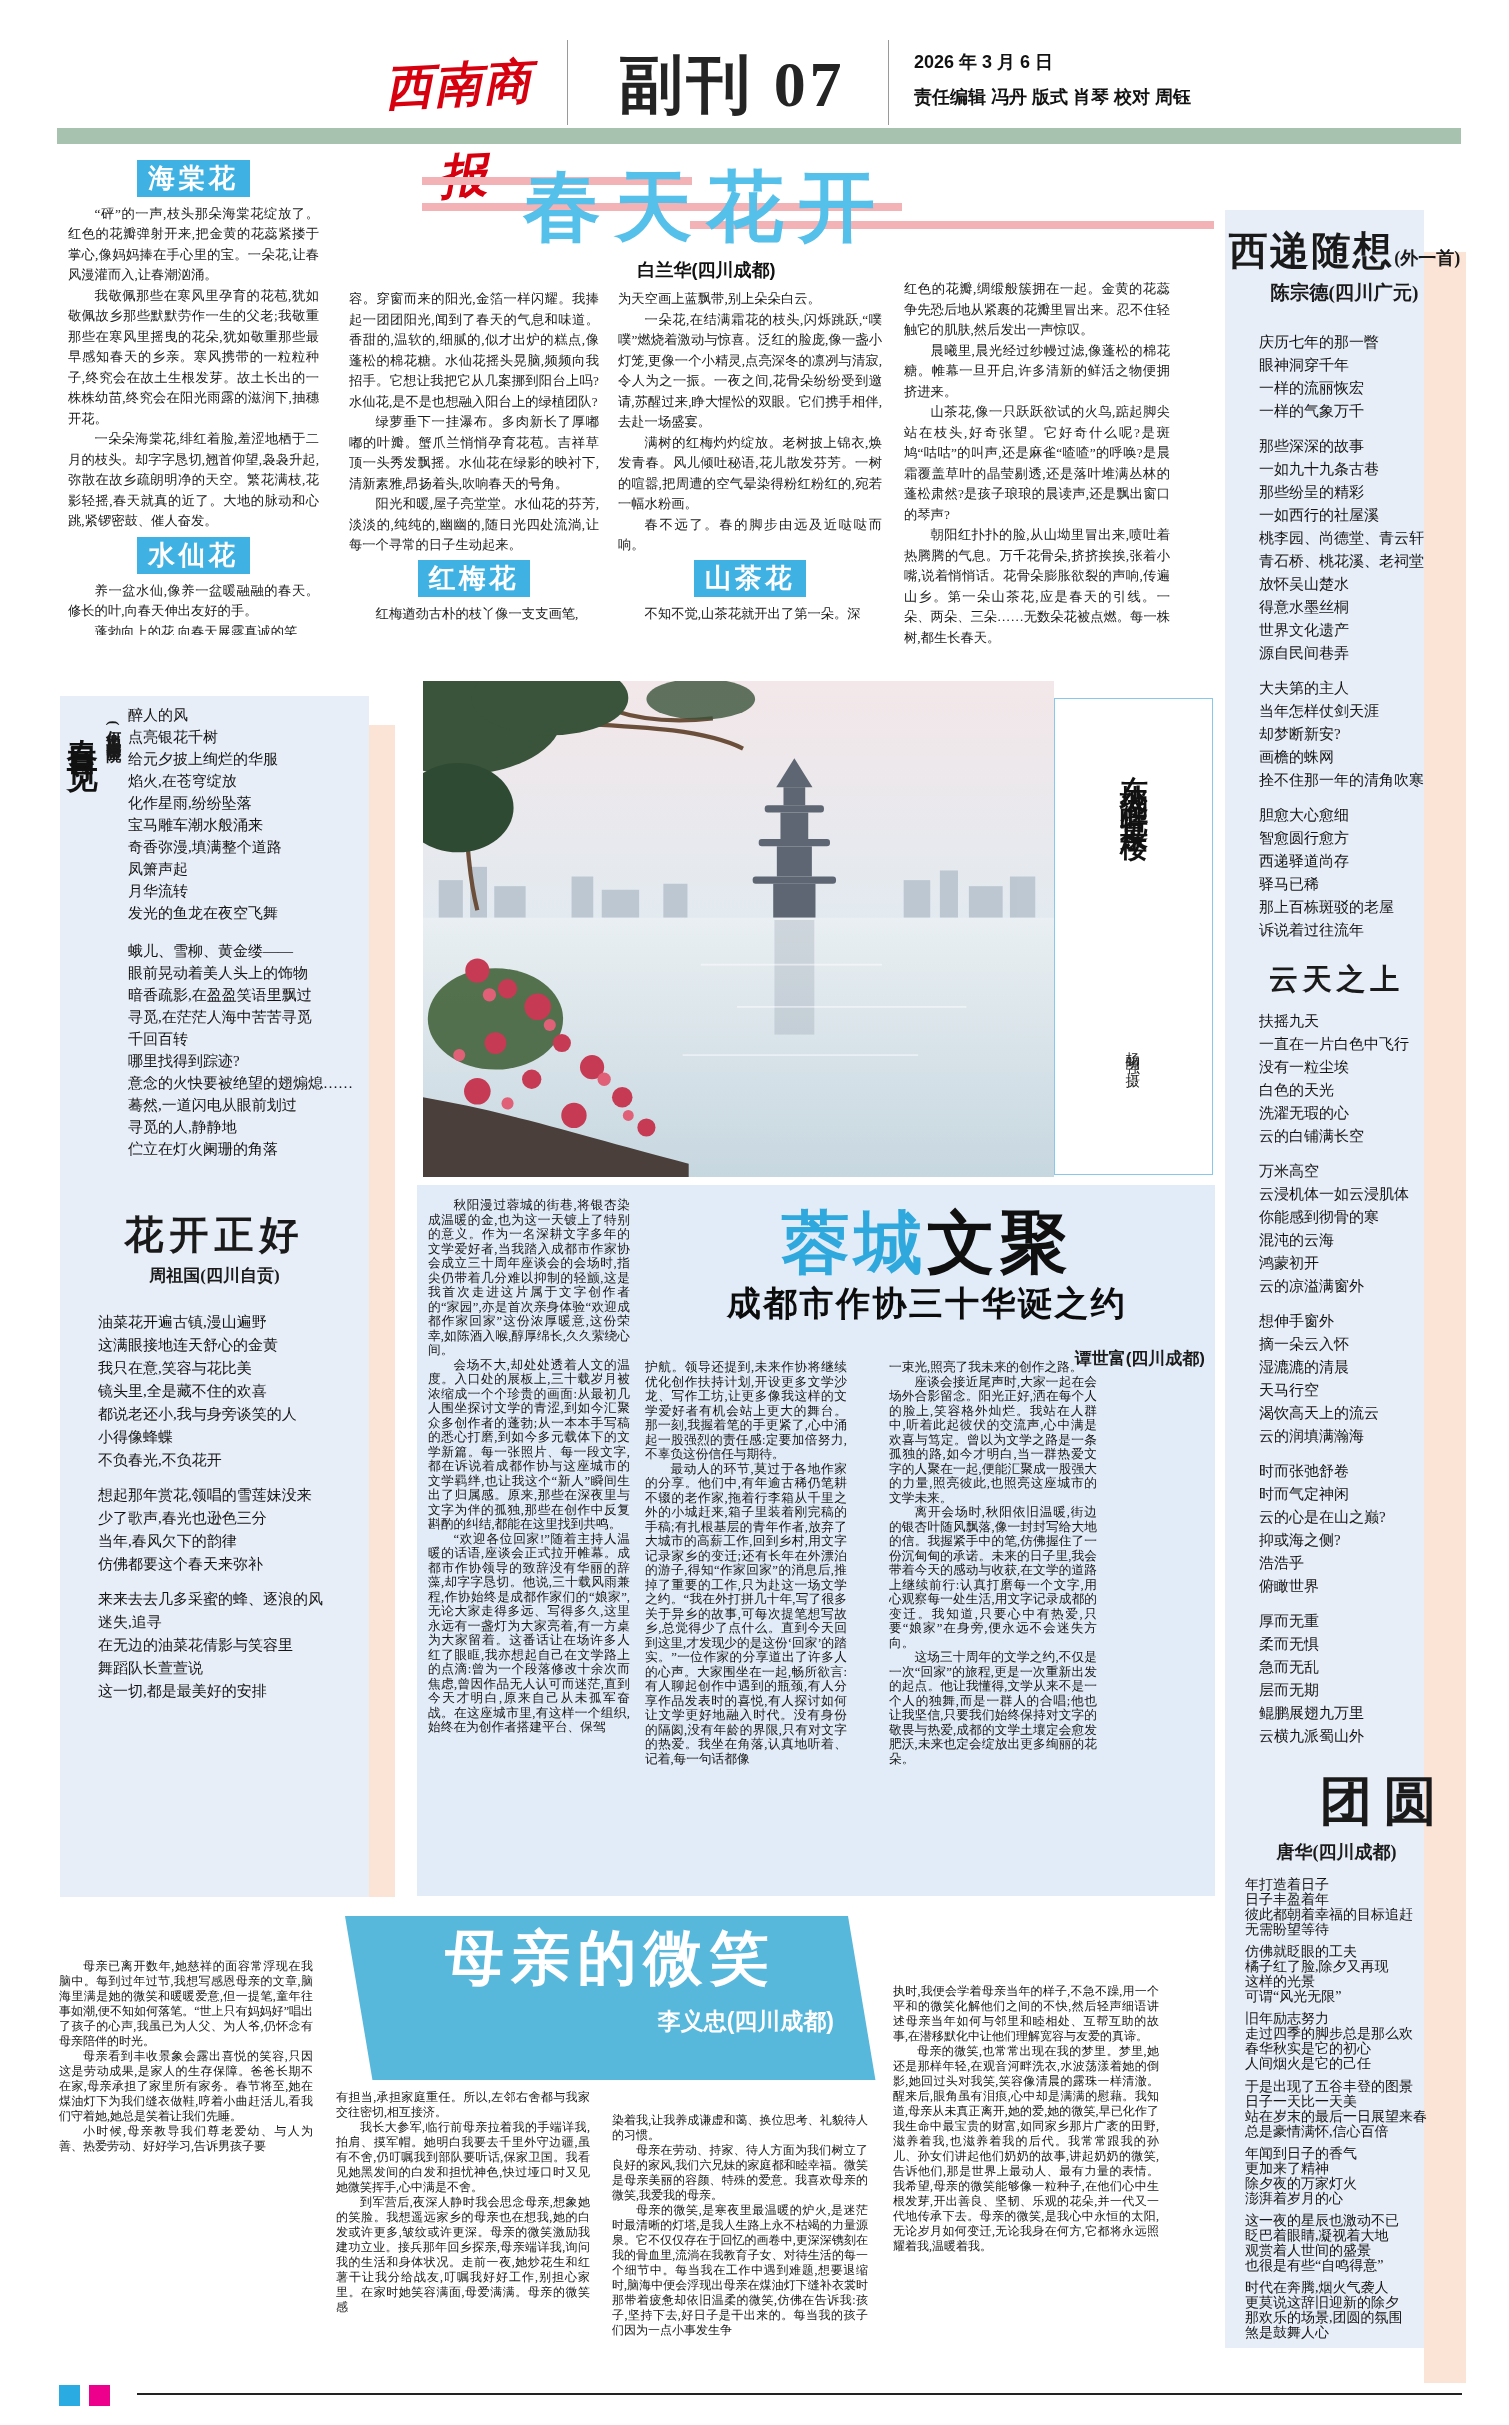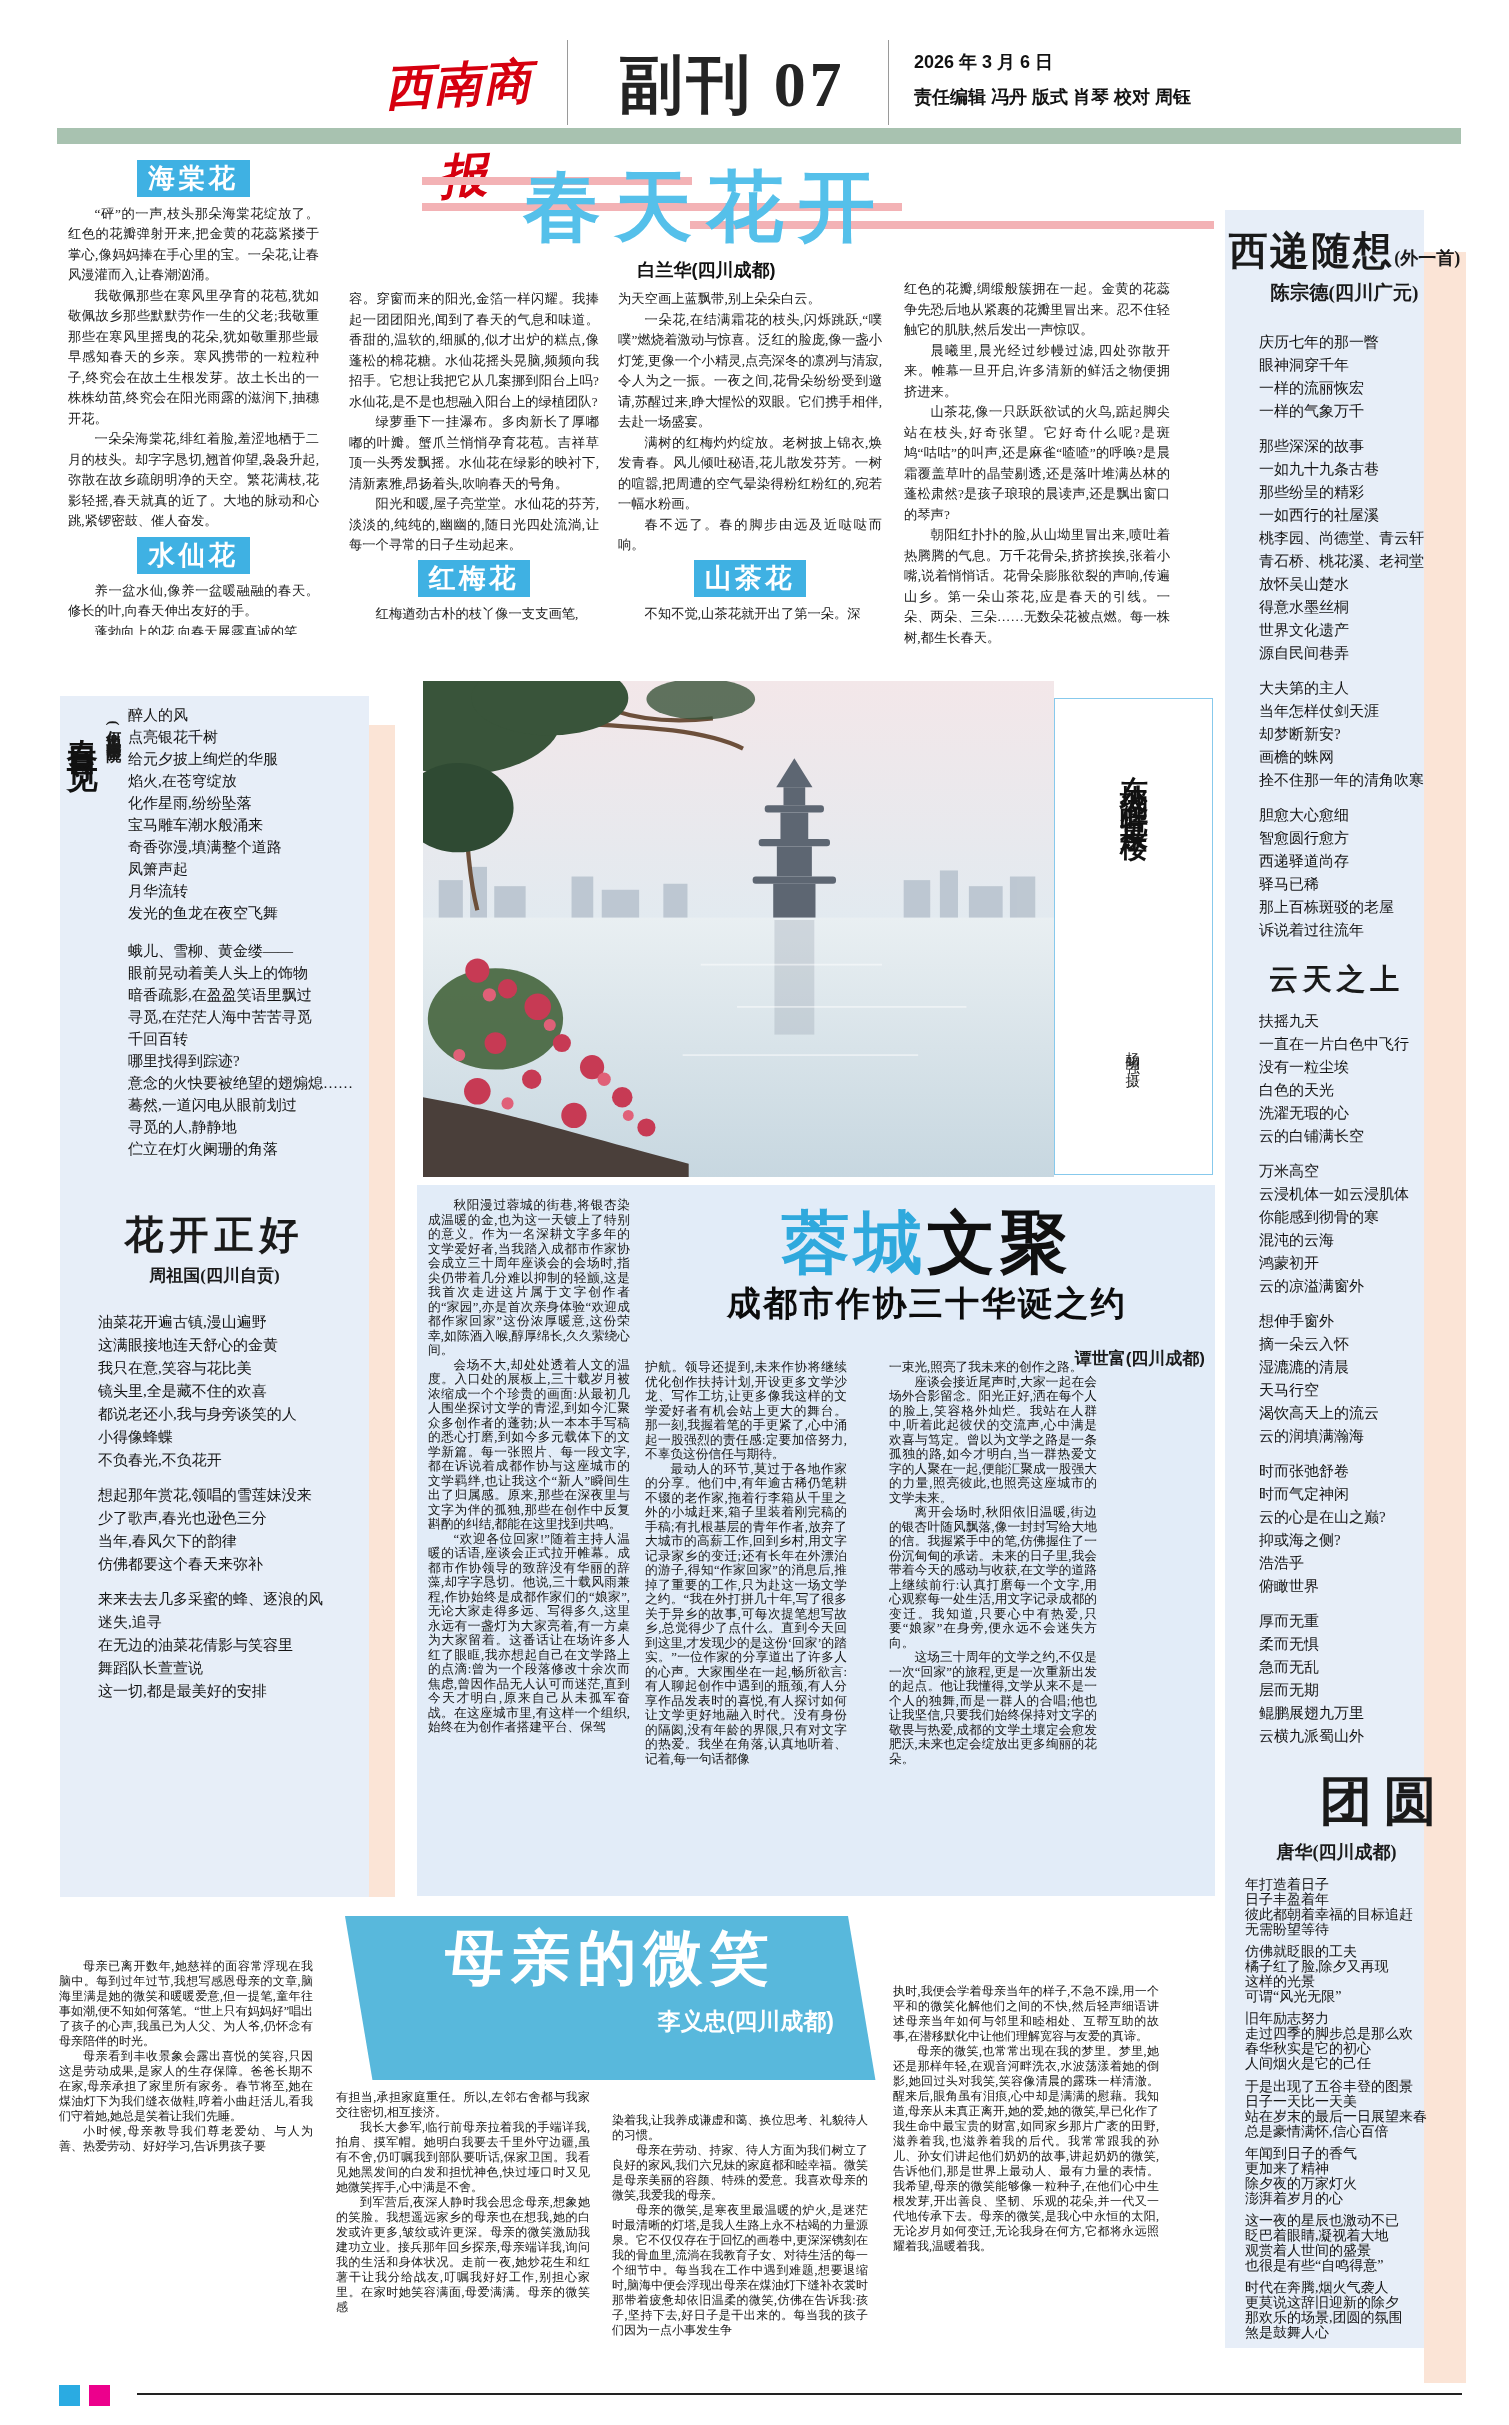--- a/index.html
+++ b/index.html
@@ -141,21 +141,21 @@
   <div class="col" id="sc3">
     <p class="bt">为天空画上蓝飘带,别上朵朵白云。</p>
     <p class="bt ind">一朵花,在结满霜花的枝头,闪烁跳跃,“噗噗”燃烧着激动与惊喜。泛红的脸庞,像一盏小灯笼,更像一个小精灵,点亮深冬的凛冽与清寂,令人为之一振。一夜之间,花骨朵纷纷受到邀请,苏醒过来,睁大惺忪的双眼。它们携手相伴,去赴一场盛宴。</p>
     <p class="bt ind">满树的红梅灼灼绽放。老树披上锦衣,焕发青春。风儿倾吐秘语,花儿散发芬芳。一树的喧嚣,把周遭的空气晕染得粉红粉红的,宛若一幅水粉画。</p>
     <p class="bt ind">春不远了。春的脚步由远及近哒哒而响。</p>
     <div class="secbox">山茶花</div>
     <p class="bt ind">不知不觉,山茶花就开出了第一朵。深</p>
   </div>
   <div class="col" id="sc4">
     <p class="bt">红色的花瓣,绸缎般簇拥在一起。金黄的花蕊争先恐后地从紧裹的花瓣里冒出来。忍不住轻触它的肌肤,然后发出一声惊叹。</p>
-    <p class="bt ind">晨曦里,晨光经过纱幔过滤,四处弥散开来。帷幕一旦开启,许多清新的鲜活之物便拥挤进来。</p>
+    <p class="bt ind">晨曦里,晨光经过纱幔过滤,像蓬松的棉花糖。帷幕一旦开启,许多清新的鲜活之物便拥挤进来。</p>
     <p class="bt ind">山茶花,像一只跃跃欲试的火鸟,踮起脚尖站在枝头,好奇张望。它好奇什么呢?是斑鸠“咕咕”的叫声,还是麻雀“喳喳”的呼唤?是晨霜覆盖草叶的晶莹剔透,还是落叶堆满丛林的蓬松肃然?是孩子琅琅的晨读声,还是飘出窗口的琴声?</p>
     <p class="bt ind">朝阳红扑扑的脸,从山坳里冒出来,喷吐着热腾腾的气息。万千花骨朵,挤挤挨挨,张着小嘴,说着悄悄话。花骨朵膨胀欲裂的声响,传遍山乡。第一朵山茶花,应是春天的引线。一朵、两朵、三朵……无数朵花被点燃。每一株树,都生长春天。</p>
   </div>
 
   <div class="abs" id="lpeach"></div>
   <div class="abs" id="lpanel"></div>
   <div class="abs" id="chunriTitle">春日寻觅</div>
   <div class="abs" id="chunriAuthor">何生(四川大学华西医院)</div>
   <div class="abs" id="chunriPoem">
     <div class="poem">醉人的风

